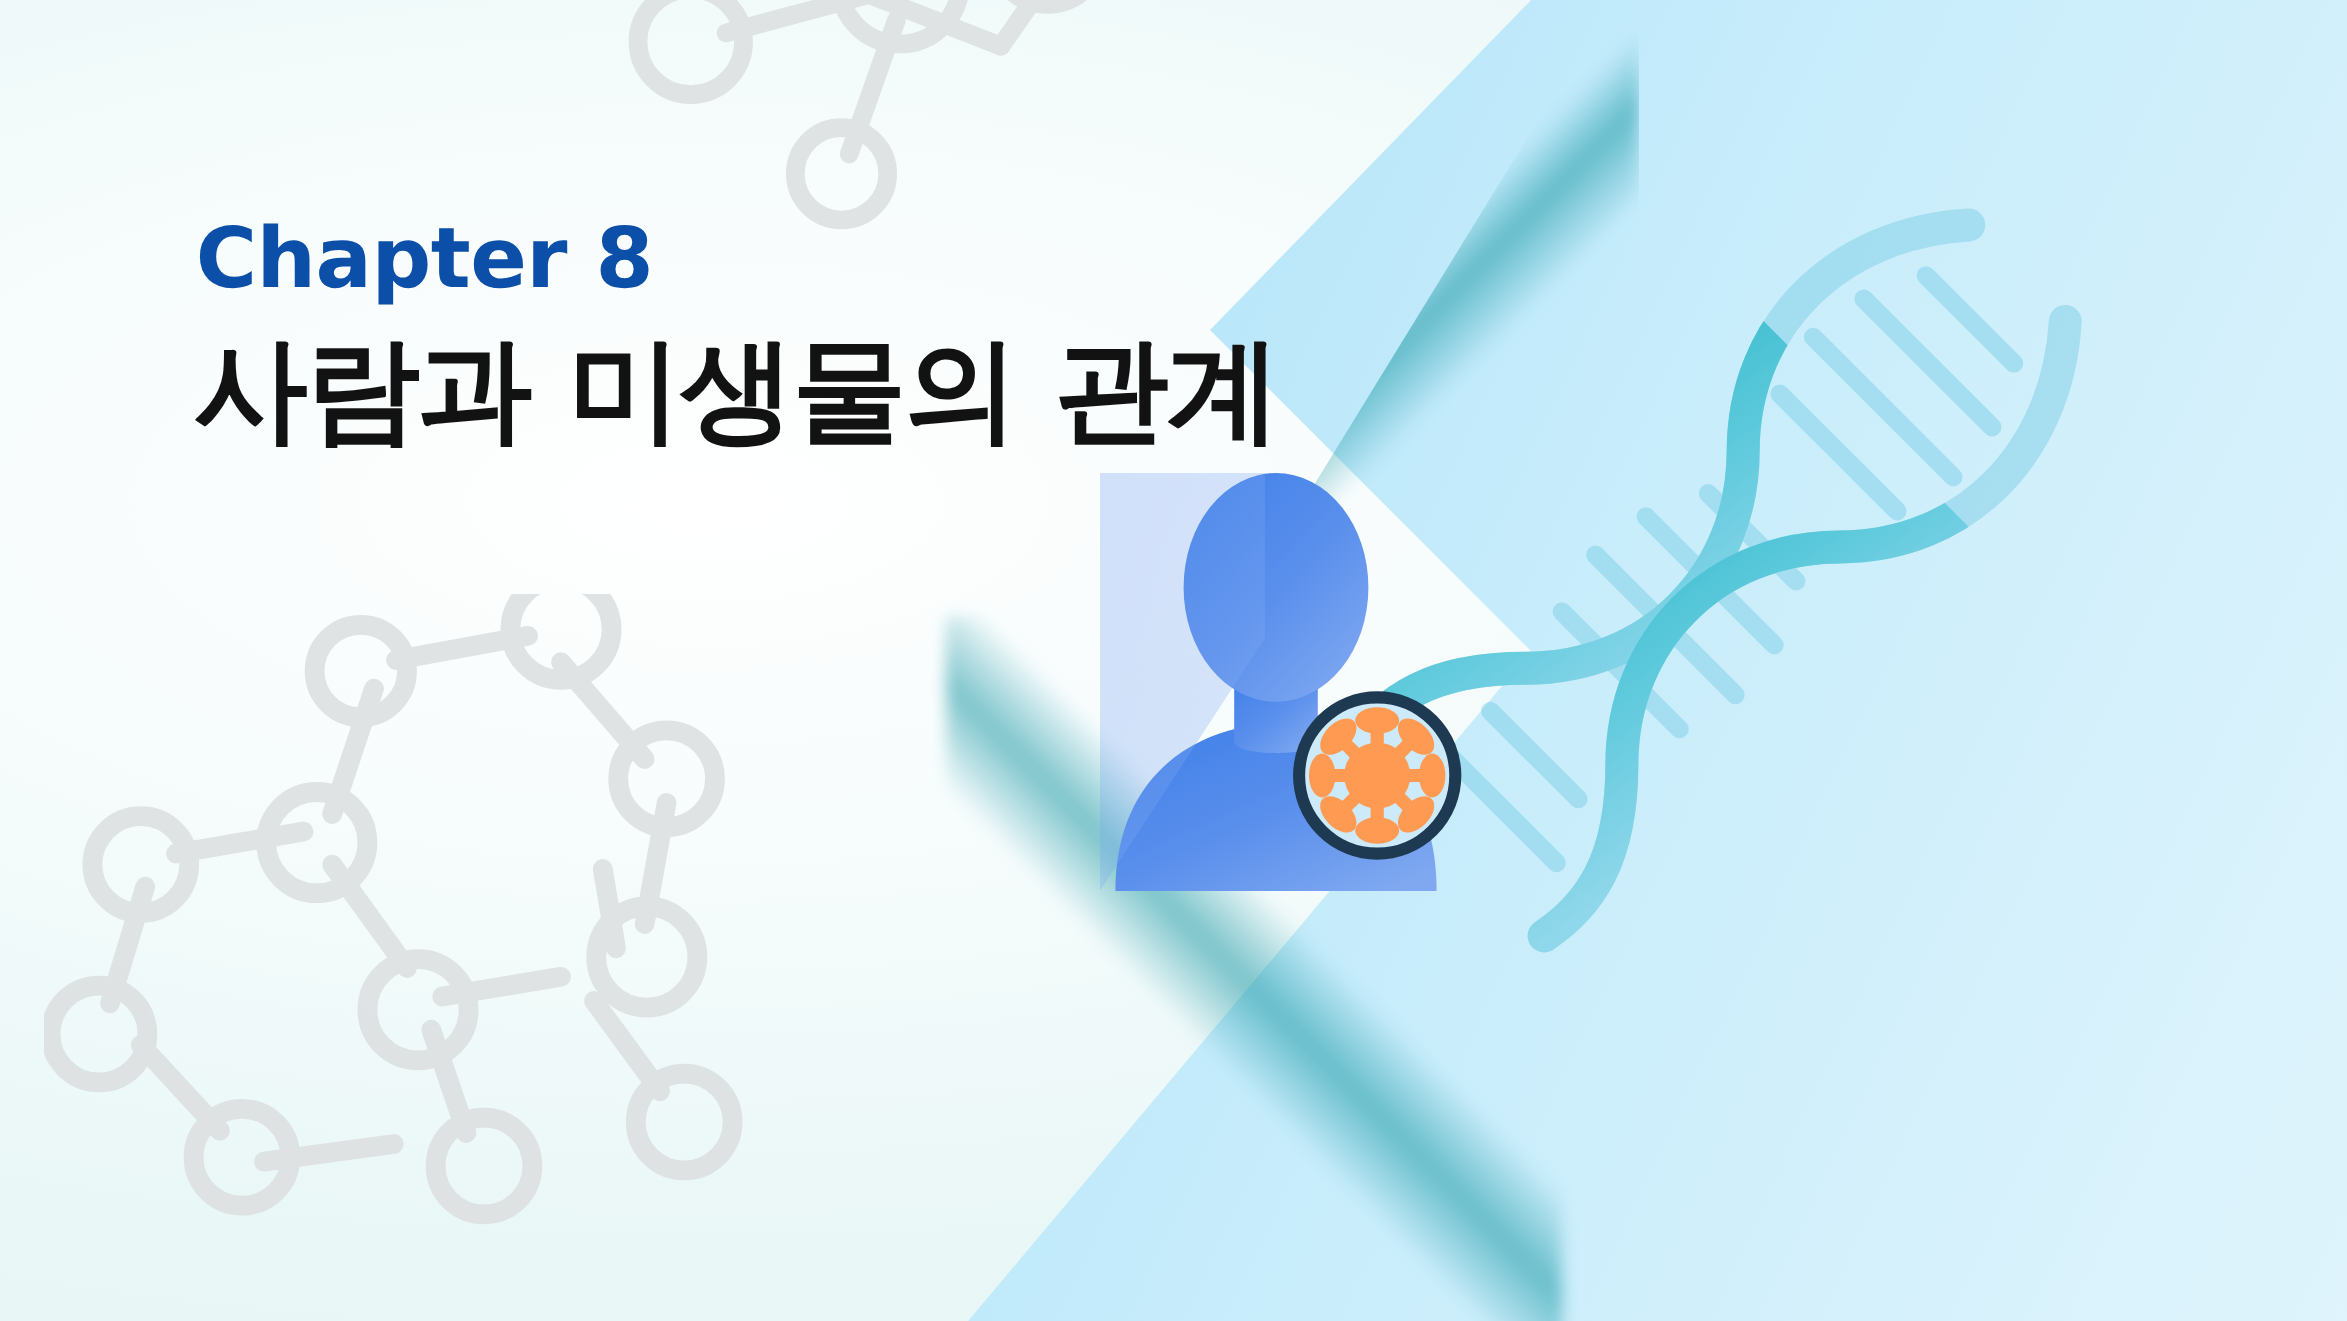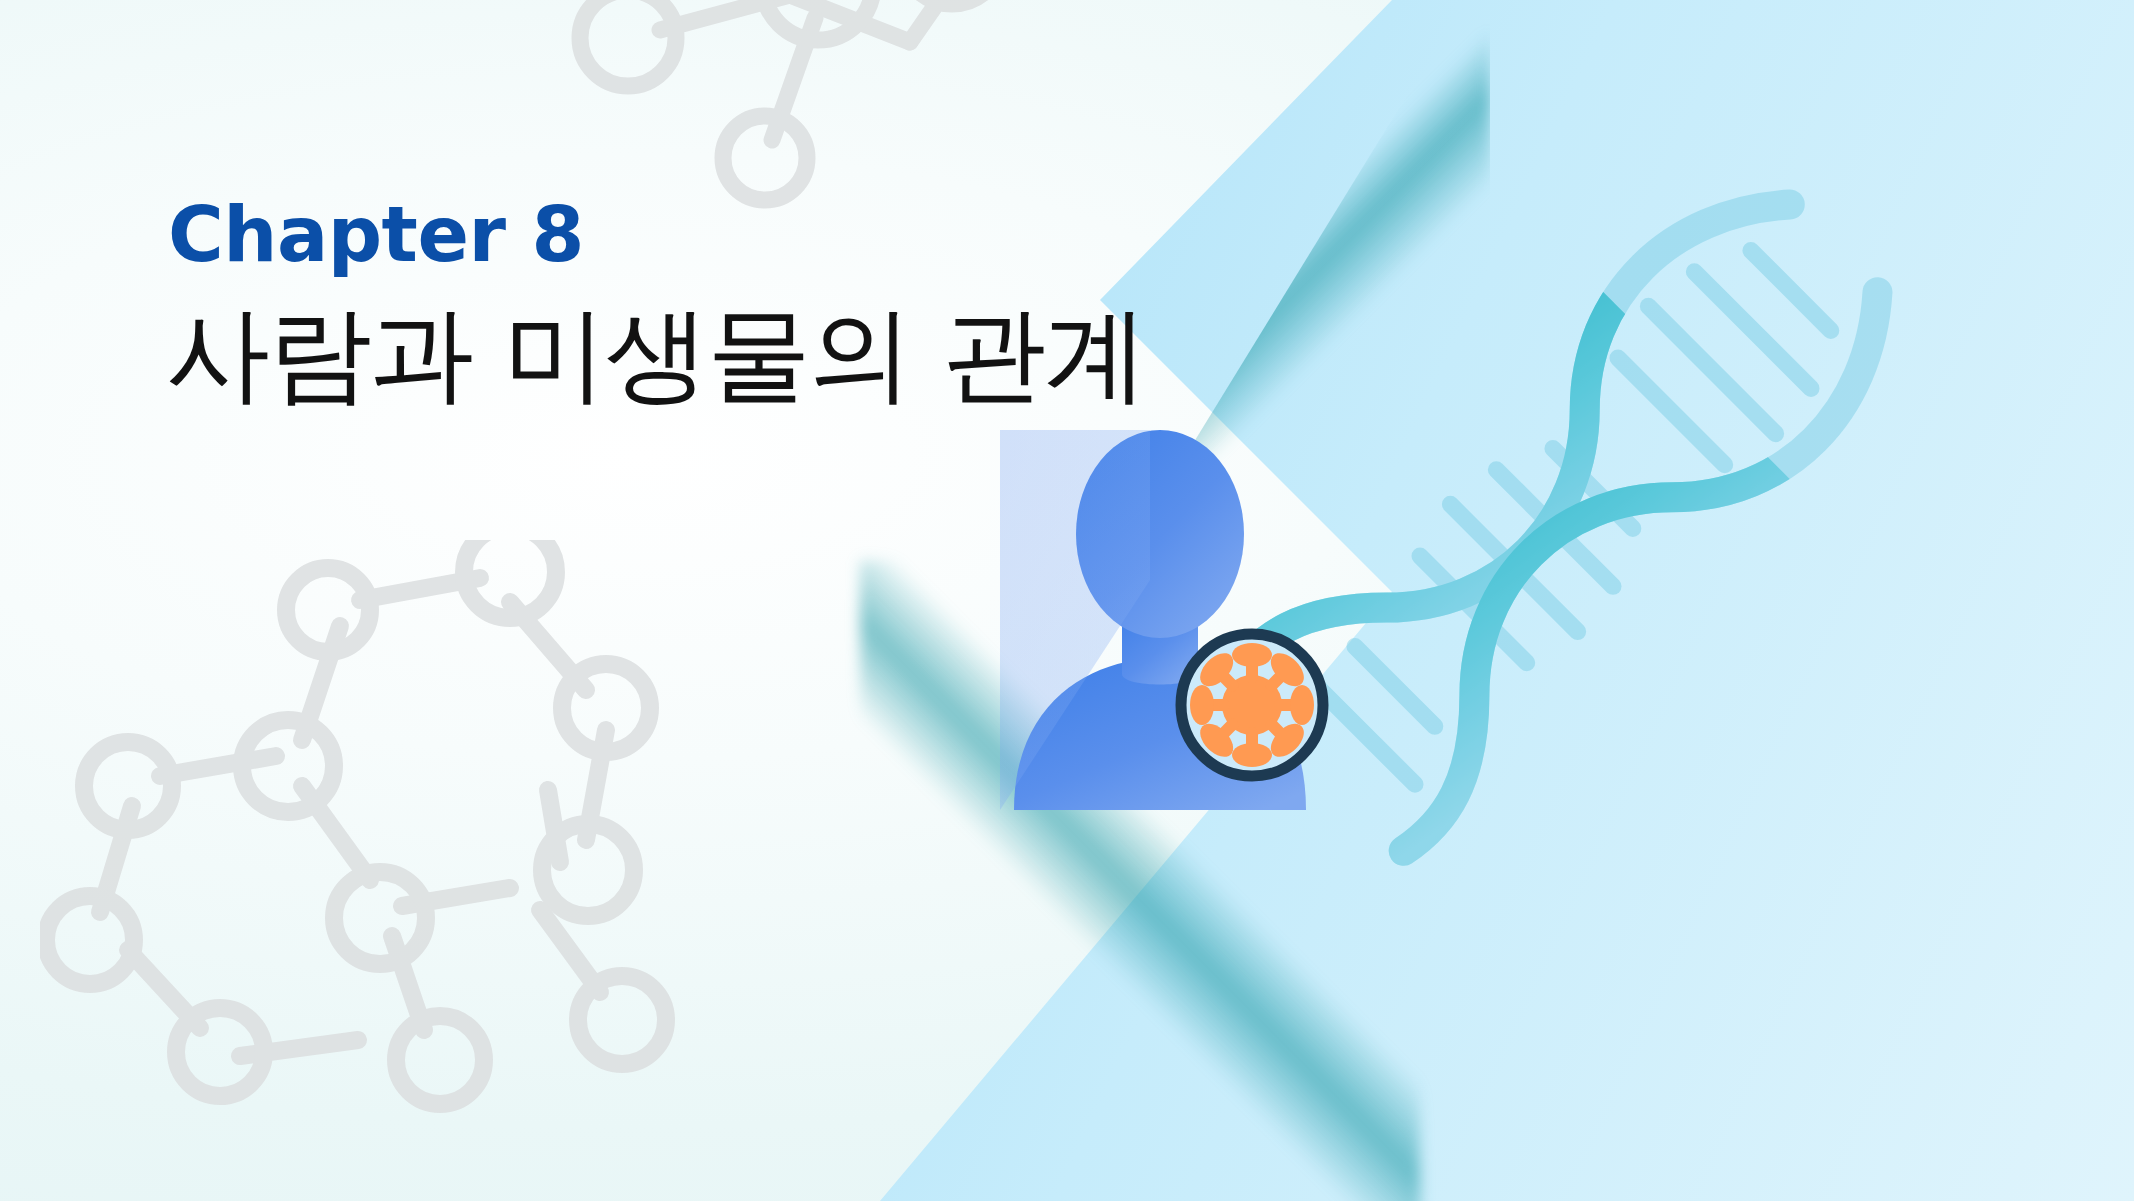--- a/index.html
+++ b/index.html
@@ -58,28 +58,28 @@
     clip-path:polygon(0px 0px, 382px 0px, 1000px 620px, 1000px 860px, 0px 860px);
   }
   
   .dna-faded{opacity:.42;}
 
   
   .person{position:absolute; left:1000px; top:430px; width:320px; height:380px;}
   .virus{position:absolute; left:1172px; top:625px; width:160px; height:160px;}
 
   
-  .text-block{position:absolute; left:166px; top:195px; width:1100px;}
+  .text-block{position:absolute; left:176px; top:195px; width:1100px;}
   .chapter-label{
     font-size:76px; font-weight:bold; letter-spacing:-0.5px;
     color:#0b4fa8; line-height:1.05; margin:0 0 18px 2px;
     font-family:"DejaVu Sans","Liberation Sans",sans-serif;
   }
   .slide-title{
-    font-size:104px; font-weight:normal; color:#121212;
+    font-size:104px; font-weight:bold; color:#121212;
     line-height:1.18; margin:0; letter-spacing:-2px;
     font-family:"DejaVu Sans","Liberation Sans",sans-serif;
   }
 </style>
 </head>
 <body>
 
 <div id="slide">
 
   <div class="blue-panel"></div>

